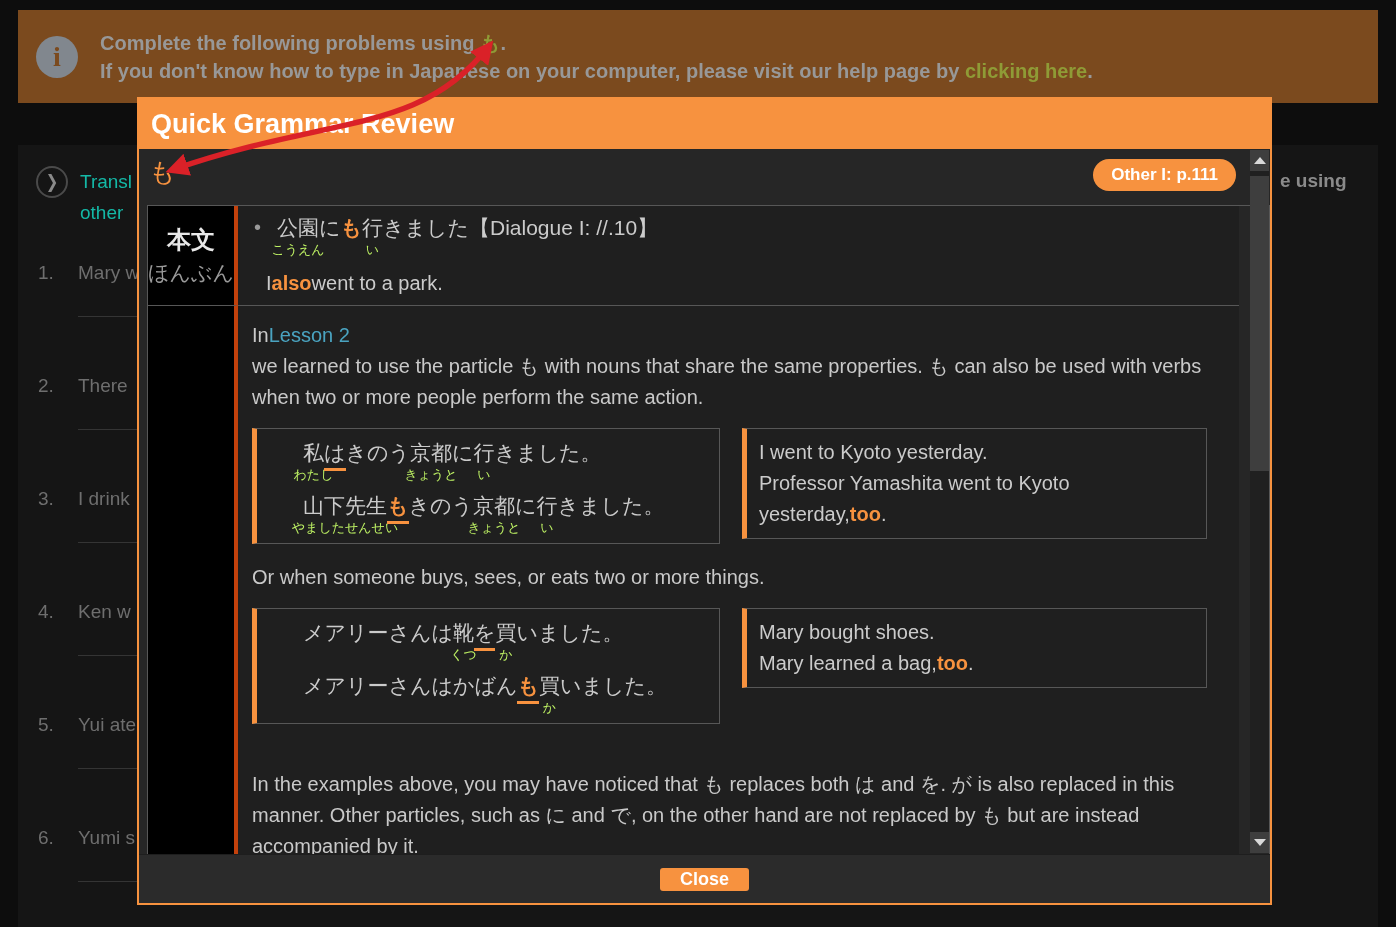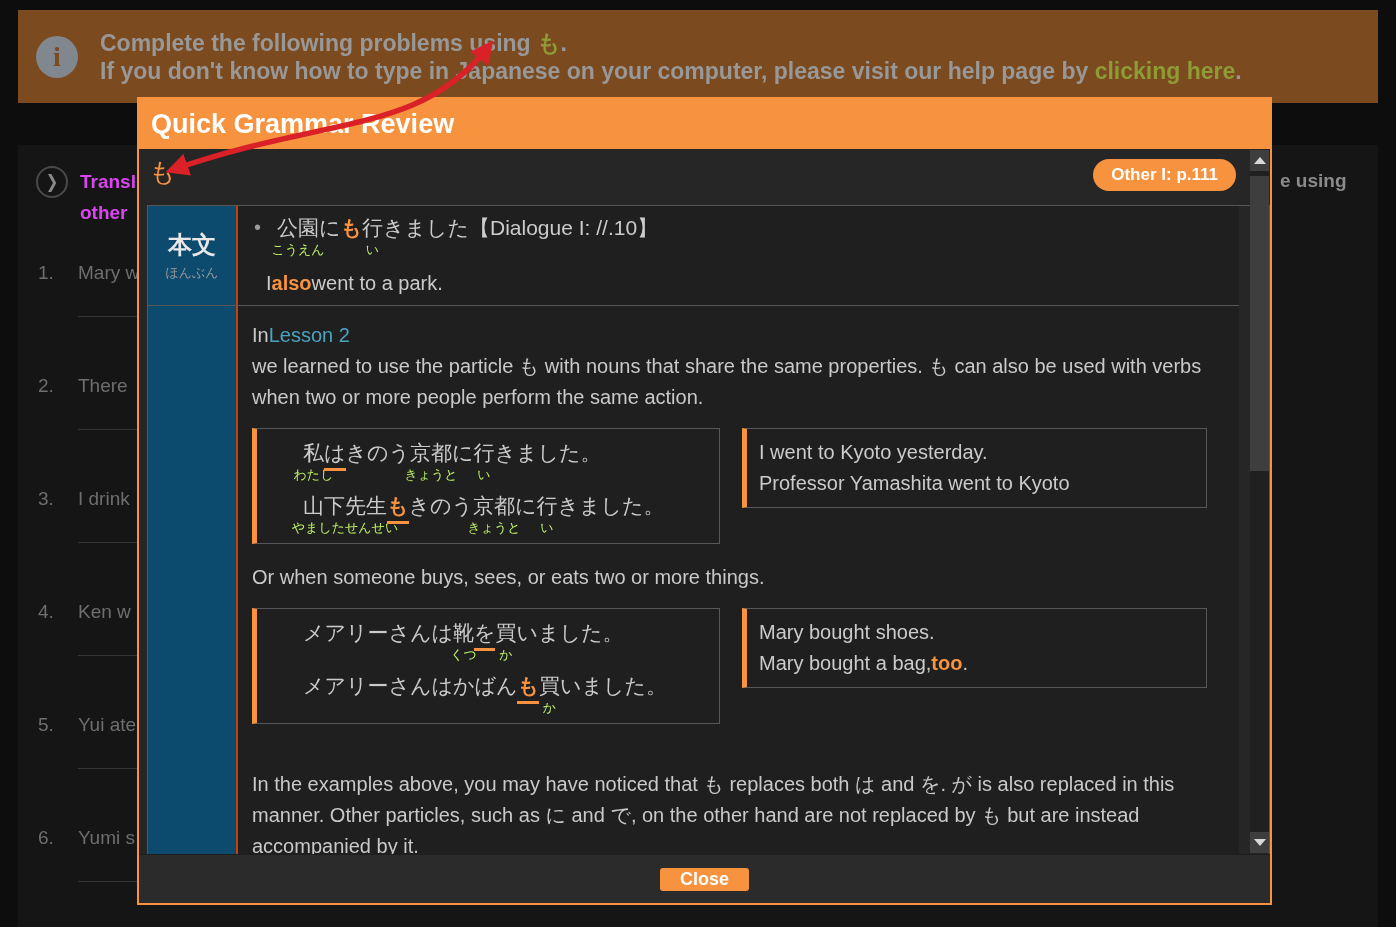--- a/index.html
+++ b/index.html
@@ -5,54 +5,54 @@
   html,body{margin:0;padding:0;background:#0d0d0d;width:1396px;height:927px;overflow:hidden;}
   .stage{position:relative;width:1396px;height:927px;font-family:"Liberation Sans","DejaVu Sans",sans-serif;}
 
   
   .panel{position:absolute;left:18px;top:145px;width:1360px;bottom:0;background:#151515;}
   .banner{position:absolute;left:18px;top:10px;width:1360px;height:93px;background:var(--banner_bg,#7b4a1e);
           display:flex;align-items:center;box-sizing:border-box;padding-left:18px;z-index:2;}
   .info-icon{width:42px;height:42px;border-radius:50%;background:#81878e;color:var(--banner_bg,#7b4a1e);
              font-family:"Liberation Serif",serif;font-weight:bold;font-size:28px;
              display:flex;align-items:center;justify-content:center;margin-right:22px;flex-shrink:0;}
-  .banner-text{font-size:23px;font-weight:bold;color:#989898;line-height:28px;}
+  .banner-text{font-size:20px;font-weight:bold;color:#989898;line-height:28px;}
   .b-hl{color:var(--banner_link,#8f9b36);}
   .b-link{color:var(--banner_link,#8f9b36);cursor:pointer;}
 
   .bg-heading{position:absolute;left:36px;top:166px;display:flex;z-index:1;}
   .chev-circle{width:32px;height:32px;border-radius:50%;border:2px solid #4a4a4a;box-sizing:border-box;
                display:flex;align-items:center;justify-content:center;margin-right:12px;flex-shrink:0;}
   .chev{color:#8a8a8a;font-size:15px;font-weight:bold;transform:scaleY(1.2);}
-  .bh-text{font-size:19px;font-weight:bold;color:#d946ef;line-height:31px;}
+  .bh-text{font-size:19px;font-weight:normal;color:#14b8a6;line-height:31px;}
   .bg-frag{position:absolute;left:1280px;top:170px;font-size:19px;font-weight:bold;color:#8a8a8a;z-index:1;}
 
   .bg-item{position:absolute;left:38px;z-index:1;font-size:19px;color:#6e6e6e;}
   .bg-num{display:inline-block;width:26px;}
   .bg-text{margin-left:14px;}
   .bg-line{position:absolute;left:40px;top:54px;width:290px;height:1px;background:#343434;}
 
   
   .modal{position:absolute;left:137px;top:97px;width:1135px;height:808px;box-sizing:border-box;
          border:2px solid var(--accent,#f7923f);background:#262626;z-index:40;display:flex;flex-direction:column;}
   .modal-header{height:50px;flex-shrink:0;background:var(--accent,#f7923f);color:#fff;font-size:27px;font-weight:bold;
                 display:flex;align-items:center;padding-left:12px;}
   .modal-body{flex:1;position:relative;overflow:hidden;}
   .particle{position:absolute;left:10px;top:6px;font-size:26px;color:var(--accent,#f7923f);}
   .badge{position:absolute;right:34px;top:10px;background:var(--accent,#f7923f);color:#fff;font-size:17px;
          font-weight:bold;padding:6px 18px;border-radius:17px;}
 
   .gtable{display:grid;grid-template-columns:90px 1001px;margin:56px 0 0 8px;border:1px solid #575757;}
   .cell{box-sizing:border-box;}
-  .cell.label{background:#0c4a6e;border-right:2px solid #c2410c;}
+  .cell.label{background:#000000;border-right:4px solid #c2410c;}
   .cell.content{background:#1f1f1f;}
   .cell.r1{border-bottom:1px solid #575757;height:100px;}
   .label.r1{display:flex;flex-direction:column;align-items:center;justify-content:center;}
   .honbun{font-size:24px;font-weight:bold;color:#e8e8e8;}
-  .honbun-read{font-size:13px;color:#9a9a9a;margin-top:3px;}
+  .honbun-read{font-size:21px;color:#9a9a9a;margin-top:3px;}
   .content.r1{padding:8px 0 0 14px;}
   .bullet-row{display:flex;align-items:flex-start;margin-bottom:26px;white-space:nowrap;}
   .bullet{color:#9a9a9a;font-size:20px;margin:2px 16px 0 2px;}
   .jp-inline,.jp-line{font-size:21px;color:#cbcbcb;line-height:28px;white-space:nowrap;}
   .ex-en{margin-left:14px;}
   .en-line{font-size:20px;color:#cbcbcb;line-height:31px;}
 
   .content.r2{padding:6px 14px 0 14px;}
   .para{font-size:20px;color:#c9c9c9;line-height:31px;margin:8px 0 0 0;max-width:973px;}
   .para.p2{margin-top:18px;}
@@ -153,33 +153,34 @@
           <p class="para"><span class="seg"><span>In </span></span><span class="seg link"><span>Lesson 2</span></span><span class="seg"><span> we learned to use the particle も with nouns that share the same properties. も can also be used with verbs when two or more people perform the same action.</span></span></p>
 
           <div class="box-pair">
             <div class="ex-box jp">
                 <div class="jp-line"><span class="seg"><span>私</span><span class="furi">わたし</span></span><span class="seg"><span> </span></span><span class="seg u"><span>は</span></span><span class="seg"><span>きのう </span></span><span class="seg"><span>京都</span><span class="furi">きょうと</span></span><span class="seg"><span> に</span></span><span class="seg"><span>行</span><span class="furi">い</span></span><span class="seg"><span>きました。</span></span></div>
                 <div class="jp-line"><span class="seg"><span>山下先生</span><span class="furi">やましたせんせい</span></span><span class="seg"><span> </span></span><span class="seg hl u"><span>も</span></span><span class="seg"><span>きのう </span></span><span class="seg"><span>京都</span><span class="furi">きょうと</span></span><span class="seg"><span> に</span></span><span class="seg"><span>行</span><span class="furi">い</span></span><span class="seg"><span>きました。</span></span></div>
               </div>
             <div class="ex-box en">
                 <div class="en-line"><span class="seg"><span>I went to Kyoto yesterday.</span></span></div>
                 <div class="en-line"><span class="seg"><span>Professor Yamashita went to Kyoto</span></span></div>
+                <div class="en-line"><span class="seg"><span>yesterday, </span></span><span class="seg hl"><span>too</span></span><span class="seg"><span>.</span></span></div>
               </div>
           </div>
 
           <p class="para p2">Or when someone buys, sees, or eats two or more things.</p>
 
           <div class="box-pair">
             <div class="ex-box jp">
                 <div class="jp-line"><span class="seg"><span>メアリーさんは </span></span><span class="seg"><span>靴</span><span class="furi">くつ</span></span><span class="seg"><span> </span></span><span class="seg u"><span>を</span></span><span class="seg"><span>買</span><span class="furi">か</span></span><span class="seg"><span>いました。</span></span></div>
                 <div class="jp-line"><span class="seg"><span>メアリーさんはかばん</span></span><span class="seg hl u"><span>も</span></span><span class="seg"><span>買</span><span class="furi">か</span></span><span class="seg"><span>いました。</span></span></div>
               </div>
             <div class="ex-box en">
                 <div class="en-line"><span class="seg"><span>Mary bought shoes.</span></span></div>
-                <div class="en-line"><span class="seg"><span>Mary bought a bag, </span></span><span class="seg hl"><span>too</span></span><span class="seg"><span>.</span></span></div>
+                <div class="en-line"><span class="seg"><span>Mary learned a bag, </span></span><span class="seg hl"><span>too</span></span><span class="seg"><span>.</span></span></div>
               </div>
           </div>
 
           <p class="para p3">In the examples above, you may have noticed that も replaces both は and を. が is also replaced in this manner. Other particles, such as に and で, on the other hand are not replaced by も but are instead accompanied by it.</p>
 
         </div>
       </div>
 
       <div class="scrollbar">
         <div class="sb-btn up">

